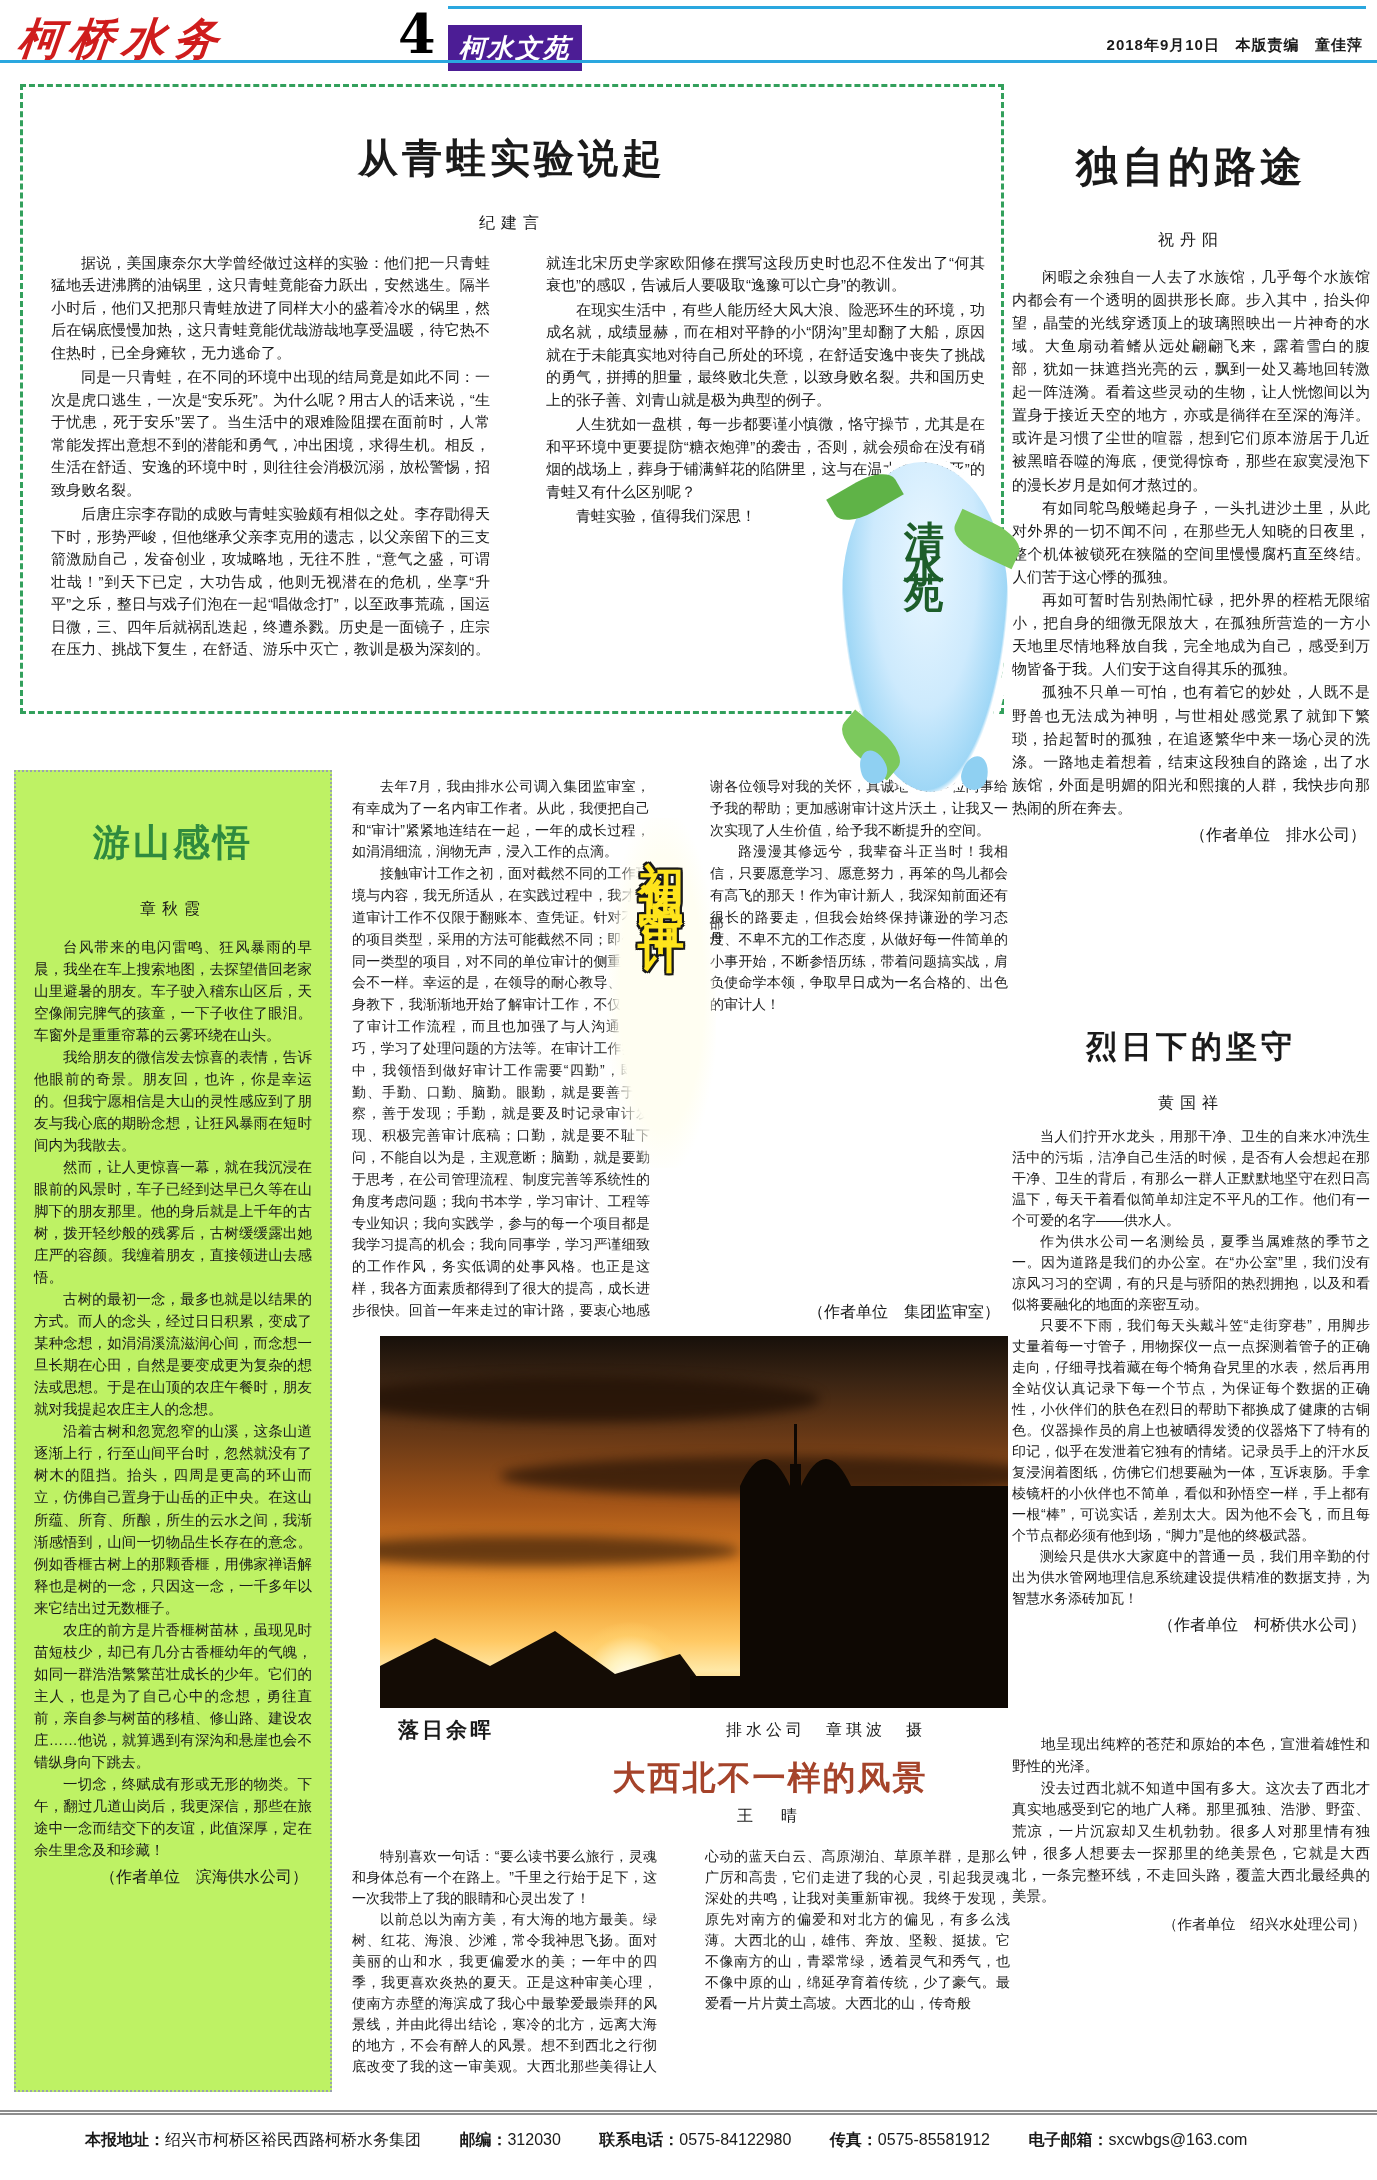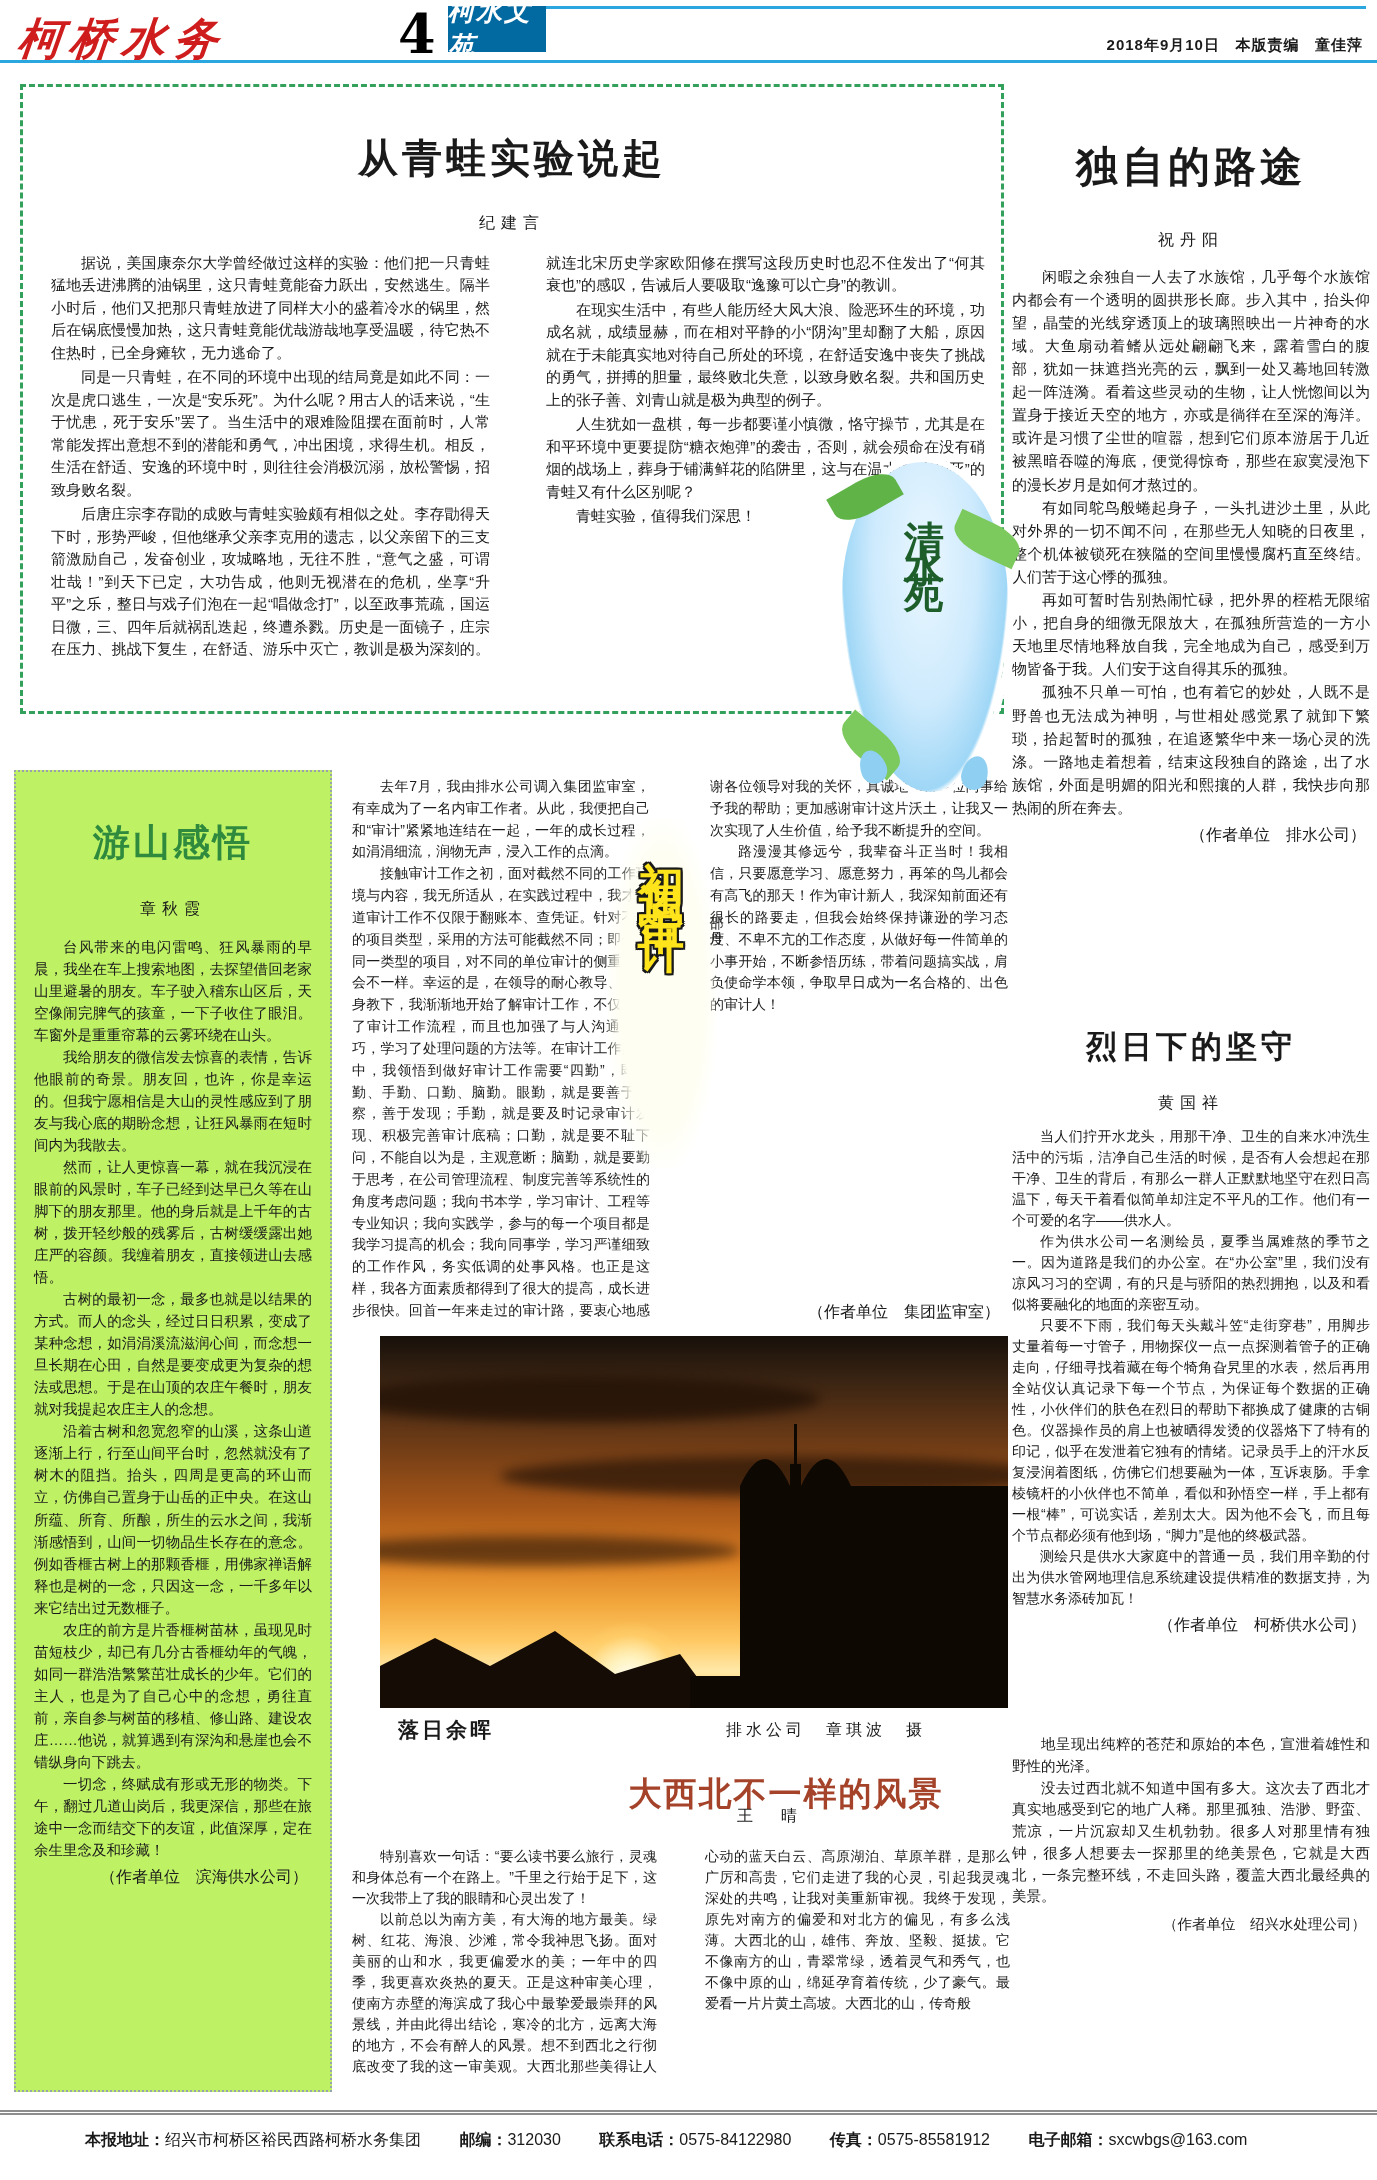--- a/index.html
+++ b/index.html
@@ -5,21 +5,21 @@
   html,body{margin:0;padding:0;background:#fff;}
   .page{position:relative;width:1377px;height:2180px;background:#fff;overflow:hidden;
         font-family:"Liberation Sans",sans-serif;color:#1a1a1a;}
   
   .brand{position:absolute;left:18px;top:10px;font-family:"DejaVu Serif",serif;
          font-size:44px;font-weight:bold;font-style:italic;color:#cf1c1c;
          letter-spacing:8px;transform:skewX(-6deg);}
   .page-num{position:absolute;left:398px;top:2px;font-family:"DejaVu Serif",serif;
             font-size:54px;font-weight:900;color:#000;}
   .top-line{position:absolute;left:448px;top:6px;width:918px;height:3px;background:#2aa7df;}
-  .section-box{position:absolute;left:448px;top:6px;width:98px;height:46px;background:#0369a1;
+  .section-box{position:absolute;left:448px;top:25px;width:134px;height:46px;background:#4c1d95;
                display:flex;align-items:center;justify-content:center;}
   .section-box span{color:#fff;font-family:"DejaVu Serif",serif;font-style:italic;
                     font-weight:bold;font-size:26px;letter-spacing:2px;}
   .date-line{position:absolute;right:14px;top:36px;font-size:15px;font-weight:bold;letter-spacing:1px;}
   .header-rule{position:absolute;left:0;top:60px;width:1377px;height:3px;background:#2aa7df;}
   
   .art-title{font-weight:bold;text-align:center;}
   .author{text-align:center;font-family:"DejaVu Serif",serif;font-size:16px;letter-spacing:6px;}
   .para{margin:0;text-indent:2em;text-align:justify;}
   .byline{margin:6px 4px 0 0;text-align:right;font-family:"DejaVu Serif",serif;}
@@ -183,21 +183,21 @@
     <svg width="628" height="372" viewBox="0 0 628 372" preserveAspectRatio="none">
       <path d="M0,372 L0,330 L55,302 L110,330 L175,295 L235,338 L300,318 L340,372 Z" fill="#140c05"></path>
       <path d="M360,372 L360,150 Q385,96 410,150 L410,128 L414,128 L414,88 L417,88 L417,128 L421,128 L421,150 Q446,96 471,150 L471,372 Z" fill="#0e0803"></path>
       <rect x="430" y="150" width="198" height="222" fill="#0e0803"></rect>
       <rect x="310" y="340" width="318" height="32" fill="#0e0803"></rect>
     </svg>
   </figure>
   <div class="caption-title">落日余晖</div>
   <div class="caption-credit">排水公司　章琪波　摄</div>
 
-  <h2 class="nw-title" style="margin:16px">大西北不一样的风景</h2>
+  <h2 class="nw-title" style="margin:0">大西北不一样的风景</h2>
   <div class="author nw-author">王　晴</div>
   <div class="nw-band">
       <p class="para">特别喜欢一句话：“要么读书要么旅行，灵魂和身体总有一个在路上。”千里之行始于足下，这一次我带上了我的眼睛和心灵出发了！</p>
       <p class="para">以前总以为南方美，有大海的地方最美。绿树、红花、海浪、沙滩，常令我神思飞扬。面对美丽的山和水，我更偏爱水的美；一年中的四季，我更喜欢炎热的夏天。正是这种审美心理，使南方赤壁的海滨成了我心中最挚爱最崇拜的风景线，并由此得出结论，寒冷的北方，远离大海的地方，不会有醉人的风景。想不到西北之行彻底改变了我的这一审美观。大西北那些美得让人心动的蓝天白云、高原湖泊、草原羊群，是那么广厉和高贵，它们走进了我的心灵，引起我灵魂深处的共鸣，让我对美重新审视。我终于发现，原先对南方的偏爱和对北方的偏见，有多么浅薄。大西北的山，雄伟、奔放、坚毅、挺拔。它不像南方的山，青翠常绿，透着灵气和秀气，也不像中原的山，绵延孕育着传统，少了豪气。最爱看一片片黄土高坡。大西北的山，传奇般</p>
     </div>
 
   <section class="lonely">
     <h2 class="art-title lonely-title">独自的路途</h2>
     <div class="author lonely-author">祝丹阳</div>
     <div class="rail-body">

